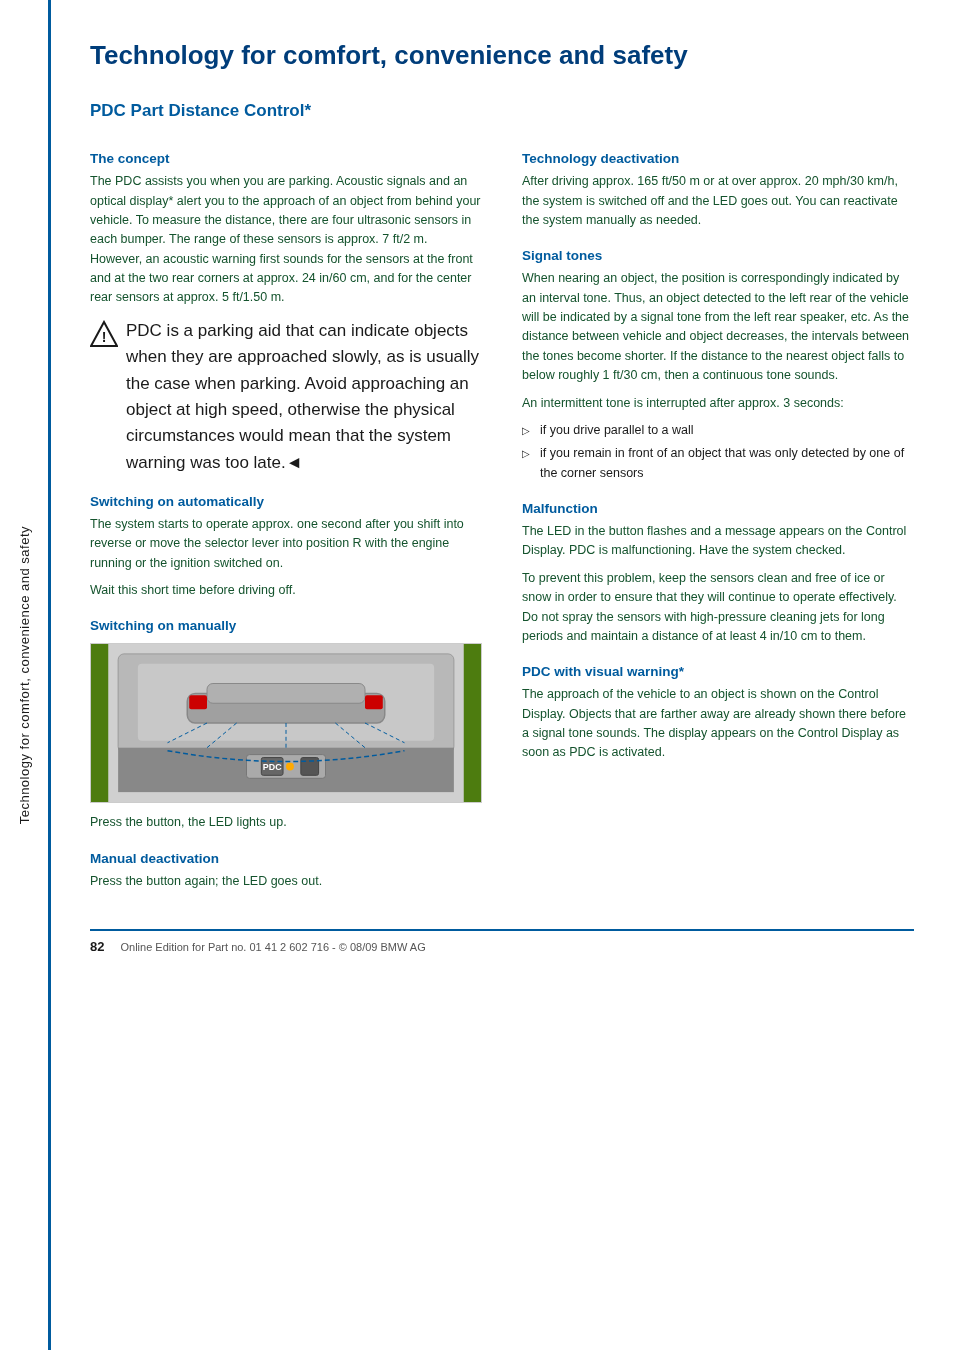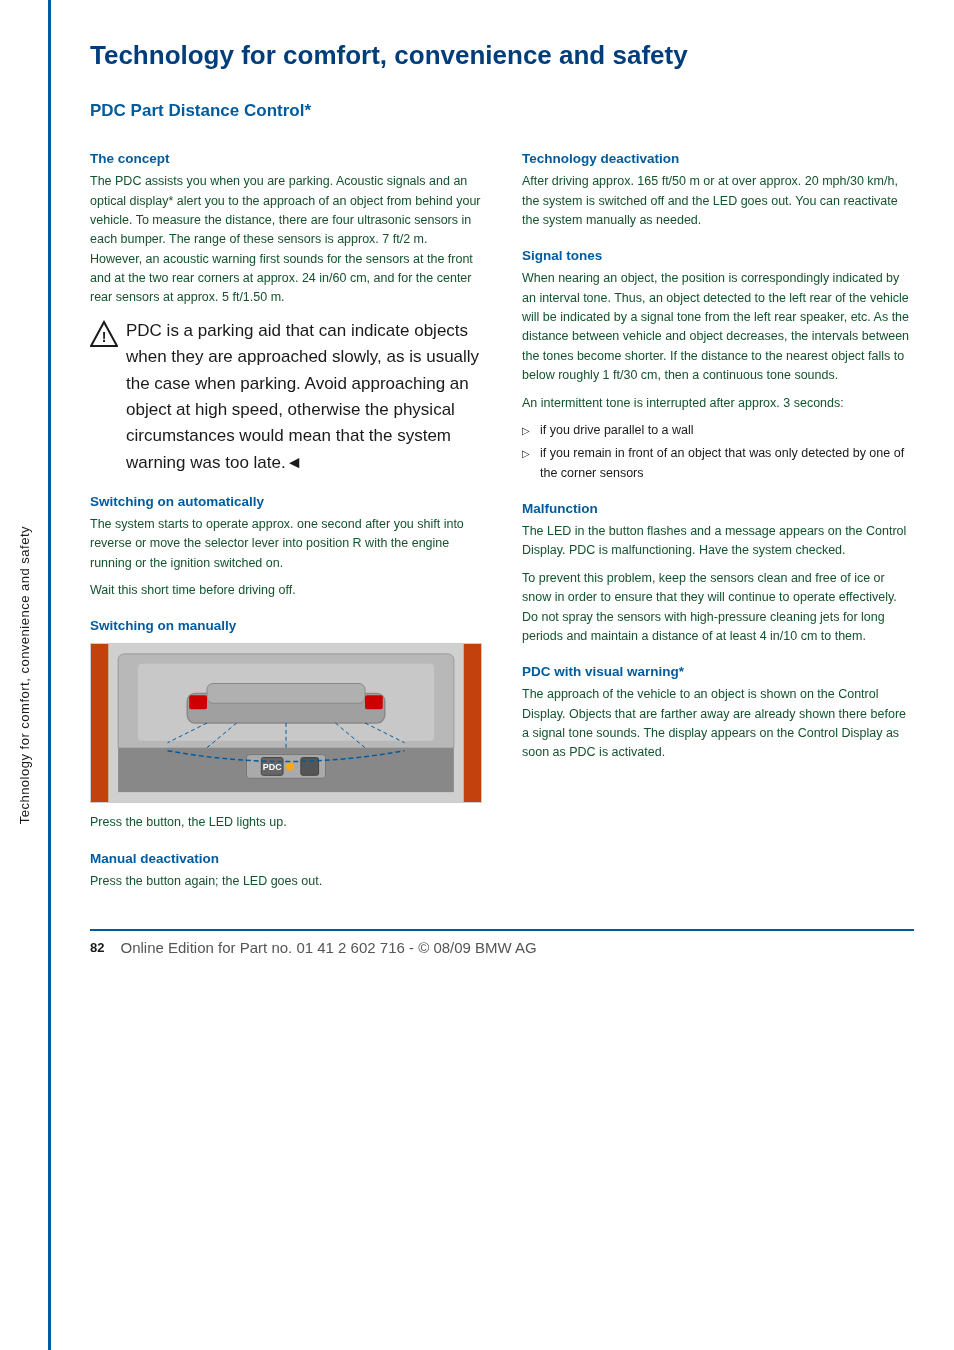--- a/index.html
+++ b/index.html
@@ -123,21 +123,21 @@
     }
 
     .warning-text {
       font-size: 17px;
       line-height: 1.55;
     }
 
     
     .car-image-box {
       border: 1px solid #cccccc;
-      background: #c2410c;
+      background: #4d7c0f;
       width: 100%;
       height: 160px;
       margin: 10px 0;
       display: flex;
       align-items: center;
       justify-content: center;
       position: relative;
       overflow: hidden;
     }
 
@@ -181,21 +181,21 @@
       gap: 16px;
     }
 
     .page-number {
       font-size: 13px;
       font-weight: bold;
       color: #1a1a1a;
     }
 
     .footer-text {
-      font-size: 15px;
+      font-size: 11px;
       color: #555555;
     }
   </style>
 </head>
 <body>
 
 <div class="sidebar">
   <span class="sidebar-text">Technology for comfort, convenience and safety</span>
 </div>
 

